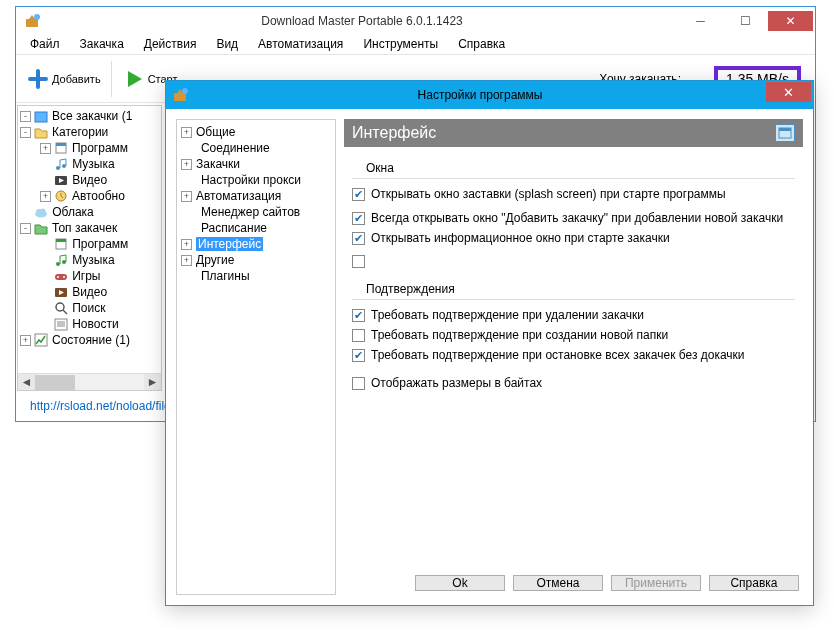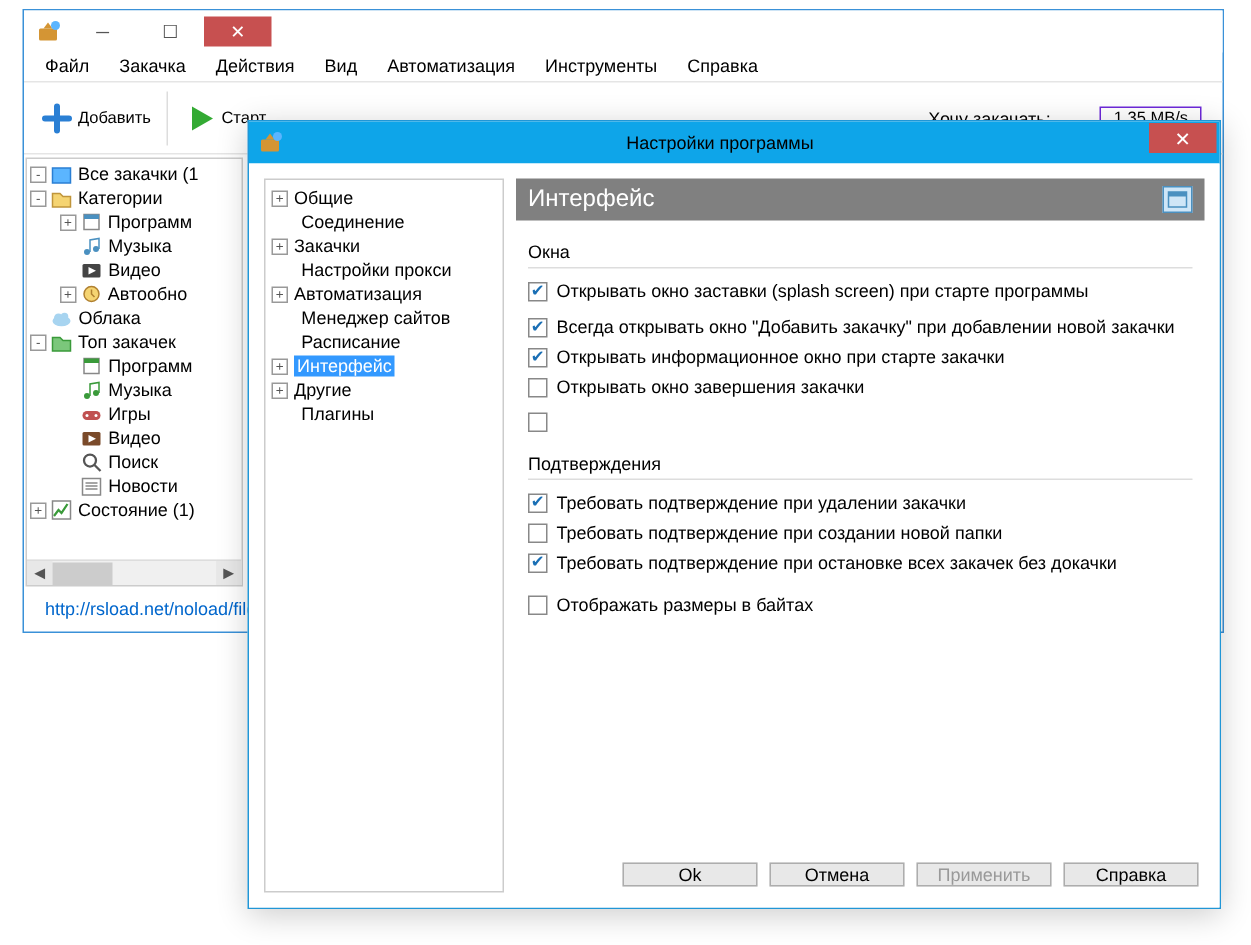--- a/index.html
+++ b/index.html
@@ -12,21 +12,21 @@
 .win-btn{width:45px;height:20px;display:flex;align-items:center;justify-content:center;background:#fff;color:#555}
 .win-btn.close{background:#c75050;color:#fff}
 .menubar{height:20px;display:flex;padding:0 4px;border-bottom:1px solid #e5e5e5}
 .menubar span{padding:2px 10px;cursor:default}
 .toolbar{height:48px;display:flex;align-items:center;padding:2px 4px;border-bottom:1px solid #e5e5e5;gap:2px}
 .tool-btn{display:flex;flex-direction:row;align-items:center;padding:2px 6px;gap:2px}
 .tool-btn .ic{width:24px;height:24px;display:flex;align-items:center;justify-content:center}
 .tool-btn span{font-size:11px}
 .tool-sep{width:1px;height:36px;background:#ddd;margin:0 2px}
 .info-strip{flex:1;display:flex;justify-content:flex-end;align-items:center;gap:33px;padding-right:10px}
-.speed-box{border:1px solid #6d28d9;padding:1px 8px;font-size:11px}
+.speed-box{border:4px solid #6d28d9;padding:1px 8px;font-size:14px}
 .sidebar{position:absolute;top:98px;left:1px;width:145px;bottom:30px;border:1px solid #ccc;background:#fff;overflow:hidden}
 .tree{padding:2px 0;font-size:11px;line-height:16px}
 .tree-node{display:flex;align-items:center;padding:0 2px;white-space:nowrap;overflow:hidden}
 .tree-node .dash{color:#999;font-family:monospace;white-space:pre;font-size:11px}
 .tree-node .exp{width:11px;height:11px;border:1px solid #999;display:inline-flex;align-items:center;justify-content:center;font-size:9px;line-height:1;margin-right:2px;color:#555;background:#fff}
 .tree-node .ic{width:16px;height:16px;margin-right:3px;flex-shrink:0}
 .scrollbar-h{position:absolute;bottom:0;left:0;right:0;height:17px;background:#f0f0f0;border-top:1px solid #ddd;display:flex;align-items:center}
 .scrollbar-h .arrow{width:17px;height:17px;background:#e8e8e8;display:flex;align-items:center;justify-content:center;color:#555}
 .scrollbar-h .thumb{position:absolute;left:17px;width:40px;height:15px;background:#ccc;top:1px}
 .link-area{position:absolute;bottom:8px;left:14px;font-size:11px}
@@ -40,40 +40,41 @@
 .dlg-tree{width:160px;border:1px solid #ccc;background:#fff;padding:4px 2px;font-size:12px}
 .dlg-tree-item{display:flex;align-items:center;padding:1px 2px;white-space:nowrap}
 .dlg-tree-item .dash{color:#999;font-family:monospace;white-space:pre;font-size:11px}
 .dlg-tree-item .exp{width:11px;height:11px;border:1px solid #999;display:inline-flex;align-items:center;justify-content:center;font-size:9px;line-height:1;margin-right:4px;color:#555;background:#fff}
 .dlg-tree-item.selected span.label{background:#3399ff;color:#fff;padding:0 2px}
 .dlg-right{flex:1;display:flex;flex-direction:column}
 .dlg-header{height:28px;background:#808080;display:flex;align-items:center;justify-content:space-between;padding:0 8px;margin-bottom:10px}
 .dlg-header .t{color:#fff;font-size:16px}
 .dlg-header .icbox{width:20px;height:18px;background:#cfe6f7;border:1px solid #4a90c0;display:flex;align-items:center;justify-content:center}
 .dlg-content{flex:1;padding:0 8px;font-size:12px}
-.group-label{margin:4px 0 6px}
+.group-label{margin:4px 14px 6px}
 .group-box{border-top:1px solid #ddd;margin-top:-3px;padding-top:8px;margin-bottom:14px}
 .chk-row{display:flex;align-items:center;gap:6px;margin-bottom:6px}
 .chk{width:13px;height:13px;border:1px solid #888;display:inline-flex;align-items:center;justify-content:center;font-size:11px;color:#1a6fb5;line-height:1}
 .btn-row{display:flex;gap:8px;justify-content:flex-end;margin-top:auto;padding:8px 4px 4px}
 .btn{min-width:90px;height:16px;border:1px solid #adadad;background:#e8e8e8;display:flex;align-items:center;justify-content:center;font-size:12px;cursor:default}
 .btn.disabled{color:#999}
 </style>
 </head>
 <body>
 
 <div class="main-window">
   <div class="main-titlebar">
     <span class="logo">
       <svg width="16" height="16">
           <rect x="2" y="6" width="12" height="8" rx="1" fill="#d49534"></rect>
           <path d="M8 2L5 6h6z" fill="#d49534"></path>
           <circle cx="13" cy="4" r="3" fill="#5bb5ff"></circle>
         </svg>
     </span>
+    <span class="title">Download Master Portable 6.0.1.1423</span>
     <div class="win-btns">
       <div class="win-btn">─</div>
       <div class="win-btn">☐</div>
       <div class="win-btn close">✕</div>
     </div>
   </div>
   <div class="menubar">
     <span>Файл</span>
     <span>Закачка</span>
     <span>Действия</span>
@@ -332,24 +333,20 @@
               <span>Открывать окно заставки (splash screen) при старте программы</span>
             </div>
             <div class="chk-row" style="margin-top: 10px;">
               <span class="chk">✔</span>
               <span>Всегда открывать окно "Добавить закачку" при добавлении новой закачки</span>
             </div>
             <div class="chk-row">
               <span class="chk">✔</span>
               <span>Открывать информационное окно при старте закачки</span>
             </div>
-            <div class="chk-row">
-              <span class="chk"></span>
-              <span>Открывать окно завершения закачки</span>
-            </div>
             <div class="chk-row" style="margin-top: 10px;">
               <span class="chk"></span>
             </div>
           </div>
         <div class="group-label">Подтверждения</div>
         <div class="group-box" id="grp-confirm">
             <div class="chk-row">
               <span class="chk">✔</span>
               <span>Требовать подтверждение при удалении закачки</span>
             </div>

